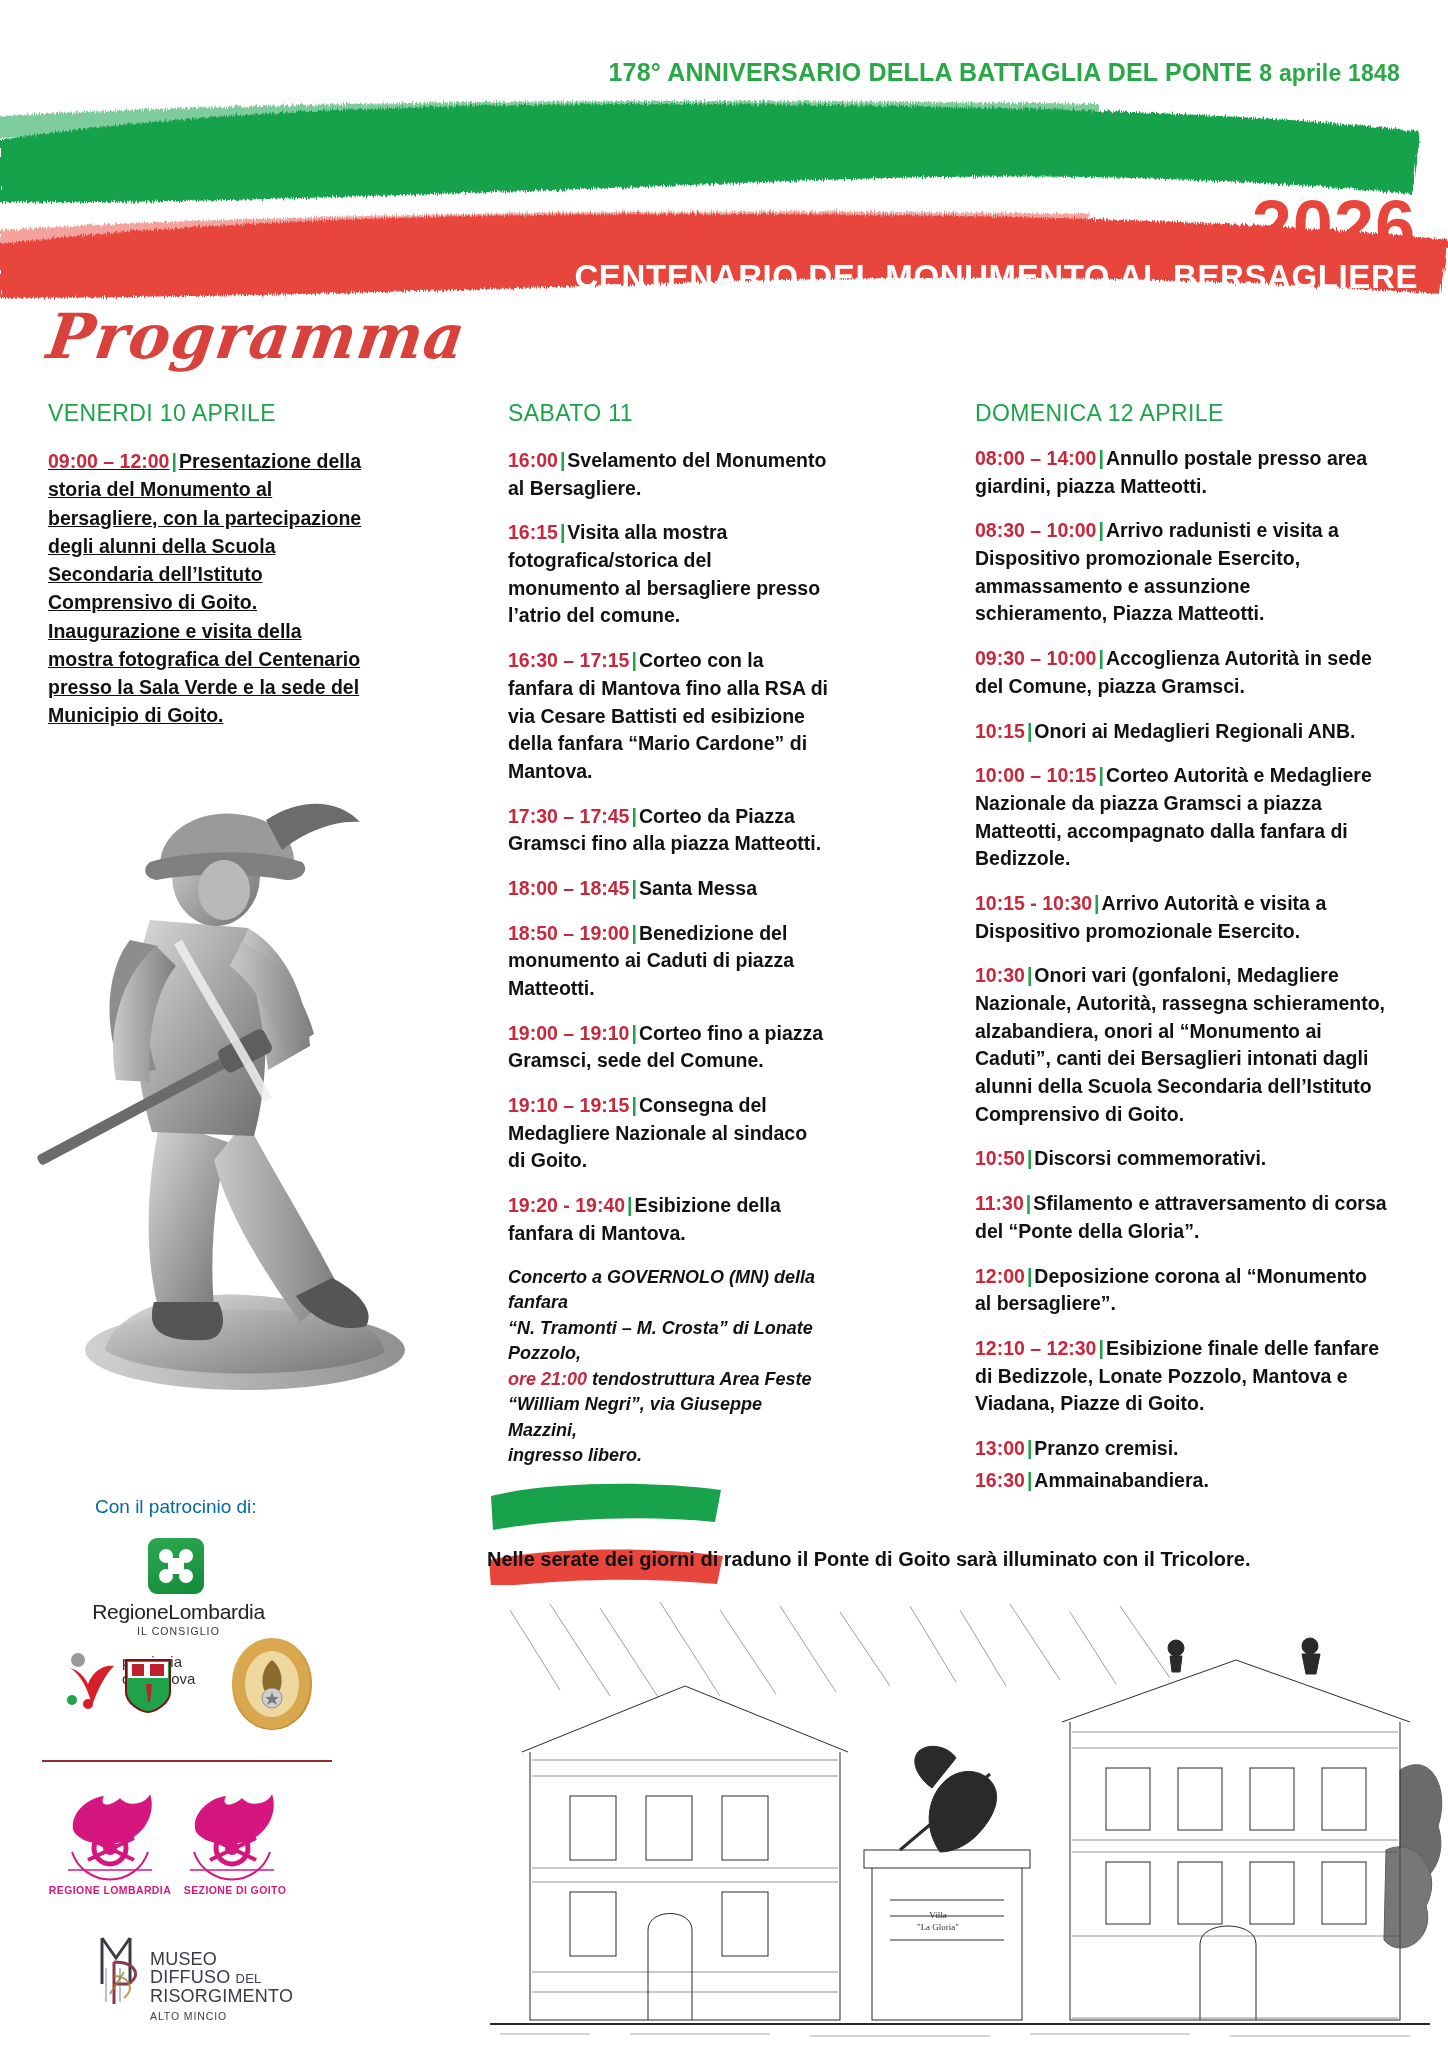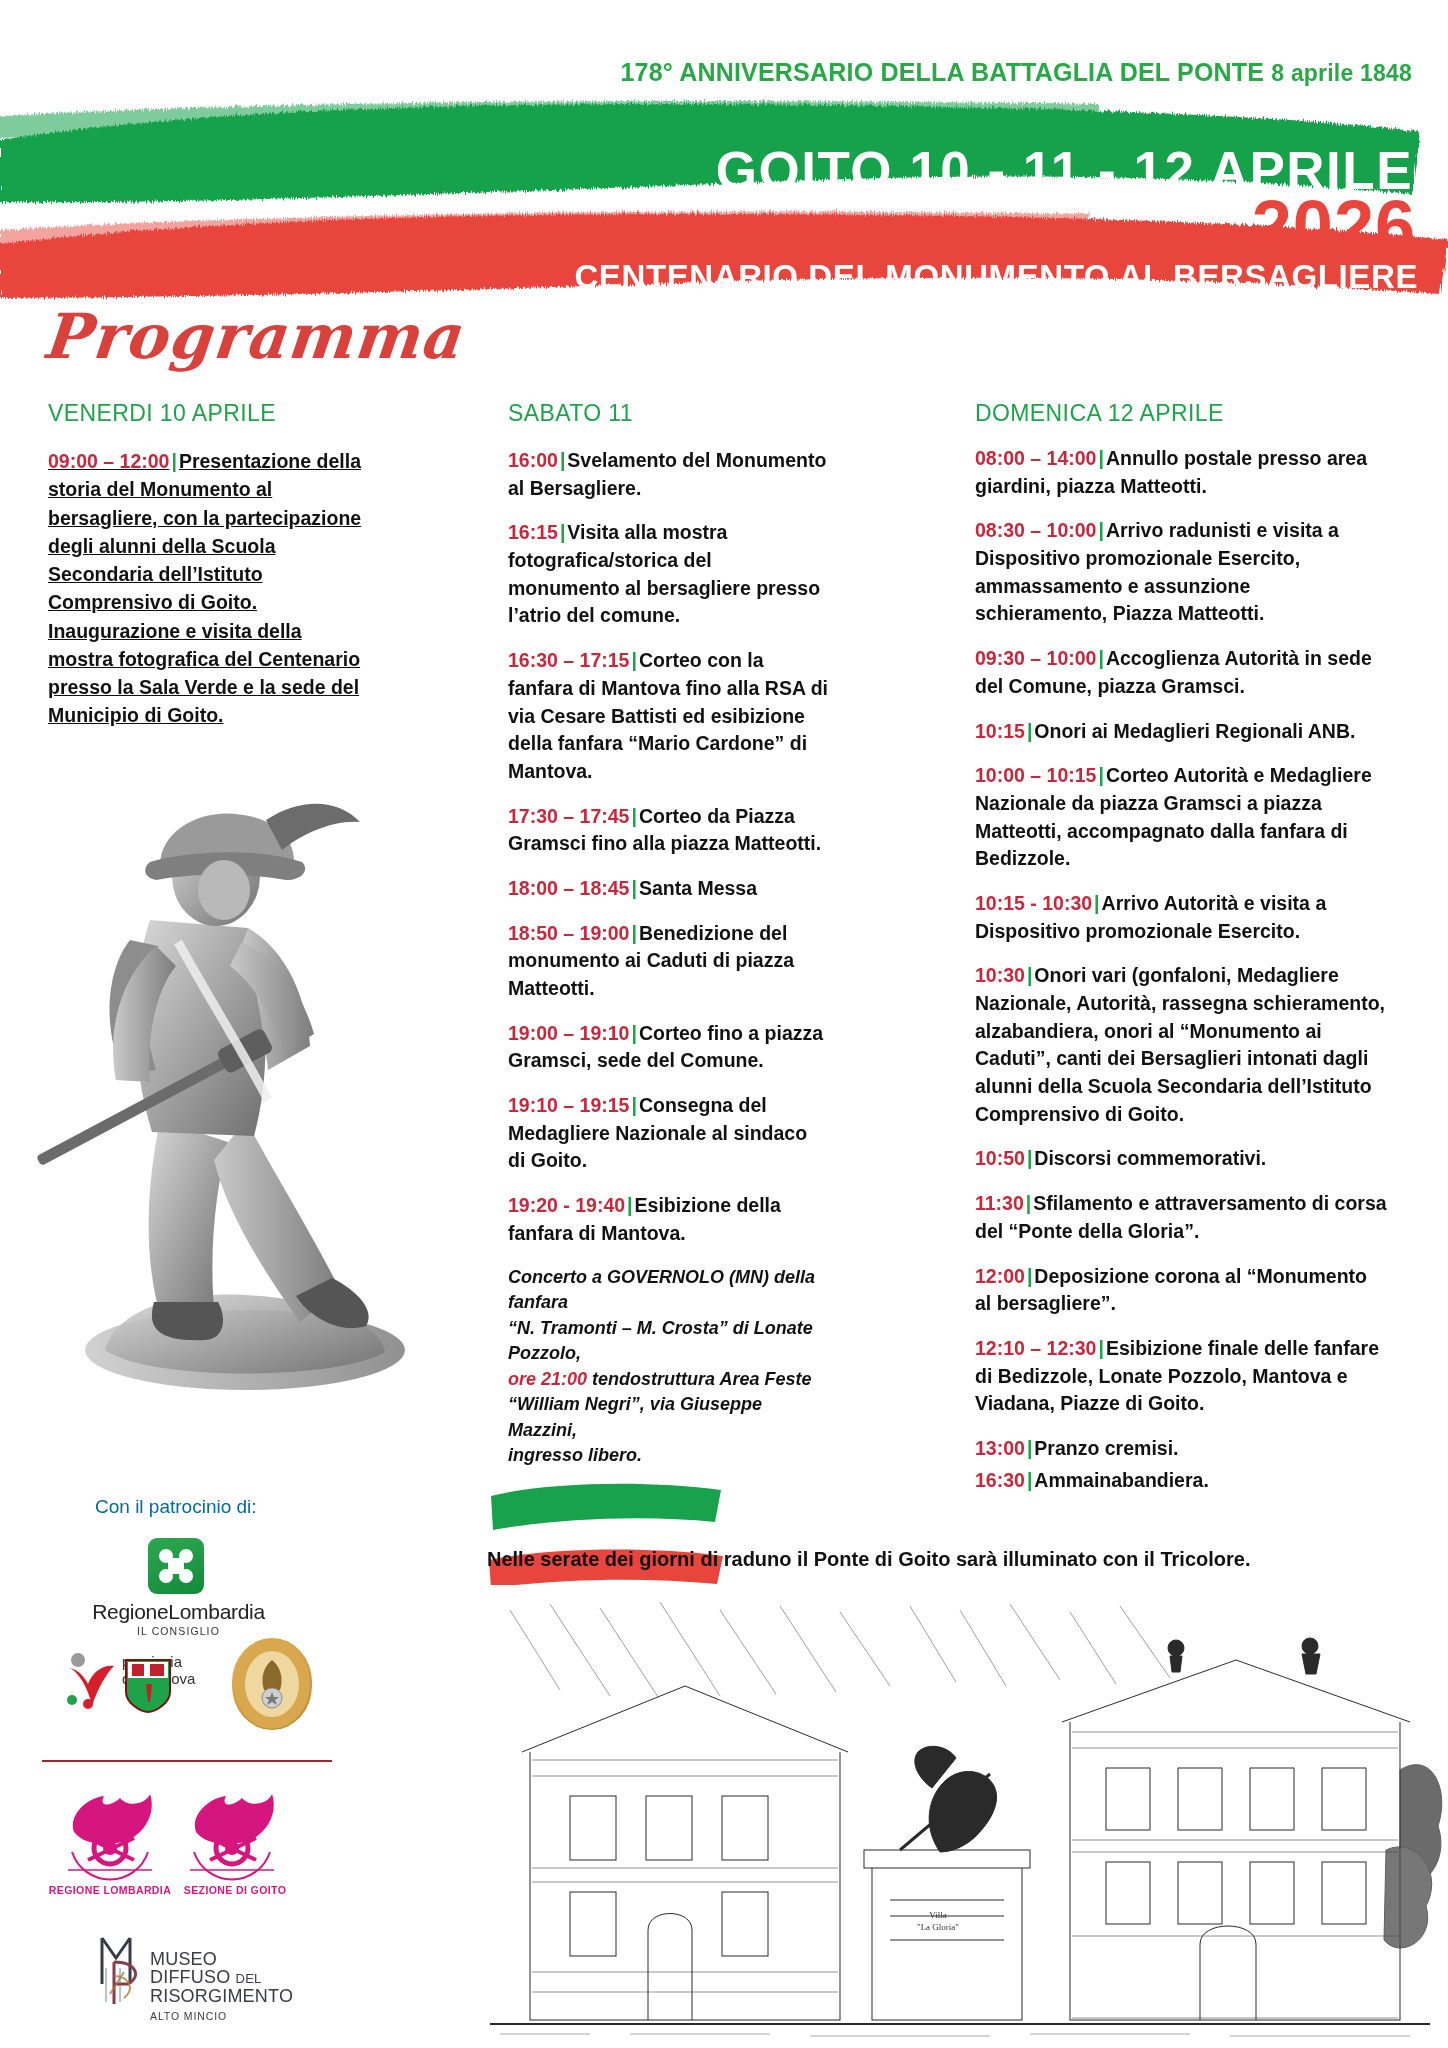--- a/index.html
+++ b/index.html
@@ -6,21 +6,21 @@
   html, body {
     width: 1448px; height: 2048px;
     background: #ffffff;
     font-family: "Liberation Sans", sans-serif;
     overflow: hidden;
   }
   .poster { position: relative; width: 1448px; height: 2048px; background: #fff; }
 
   
   .anniv-line {
-    position: absolute; left: 12px; top: 58px; width: 1400px;
+    position: absolute; left: 0; top: 58px; width: 1400px;
     text-align: right;
     font-size: 25px; font-weight: bold; color: #28a846;
     letter-spacing: 0.2px;
   }
   .anniv-line .small { font-size: 23px; font-weight: bold; }
 
   .brush-wrap { position: absolute; left: 0; top: 98px; width: 1448px; height: 210px; }
 
   .title-goito {
     position: absolute; right: 35px; top: 140px;
@@ -138,21 +138,20 @@
         <path d="M0,42 C220,8 520,2 900,8 C1150,12 1330,22 1420,34 L1412,96 C1240,80 1040,74 820,82 C540,92 230,106 0,104 Z" fill="#18a24c"></path>
         <path d="M0,18 C300,2 700,0 1100,6 L1095,30 C700,22 300,26 0,40 Z" fill="#18a24c" opacity=".55"></path>
       </g>
       <g filter="url(#rough)">
         <path d="M0,146 C240,118 560,112 960,118 C1200,122 1360,132 1448,142 L1440,196 C1250,182 1020,176 780,182 C520,190 230,200 0,200 Z" fill="#e8453c"></path>
         <path d="M0,132 C320,114 720,110 1090,116 L1086,136 C700,130 320,136 0,152 Z" fill="#e8453c" opacity=".5"></path>
       </g>
     </svg>
   </div>
 
-  <div class="title-goito">GOITO 10 - 11 - 12 APRILE</div>
   <div class="title-2026">2026</div>
   <div class="title-centenario">CENTENARIO DEL MONUMENTO AL BERSAGLIERE</div>
 
   <div class="programma">Programma</div>
 
   <div class="statue">
     <svg width="470" height="710" viewBox="0 0 470 710">
       <defs>
         <linearGradient id="stone" x1="0" y1="0" x2="1" y2="1">
           <stop offset="0%" stop-color="#d9d9d9"></stop>

